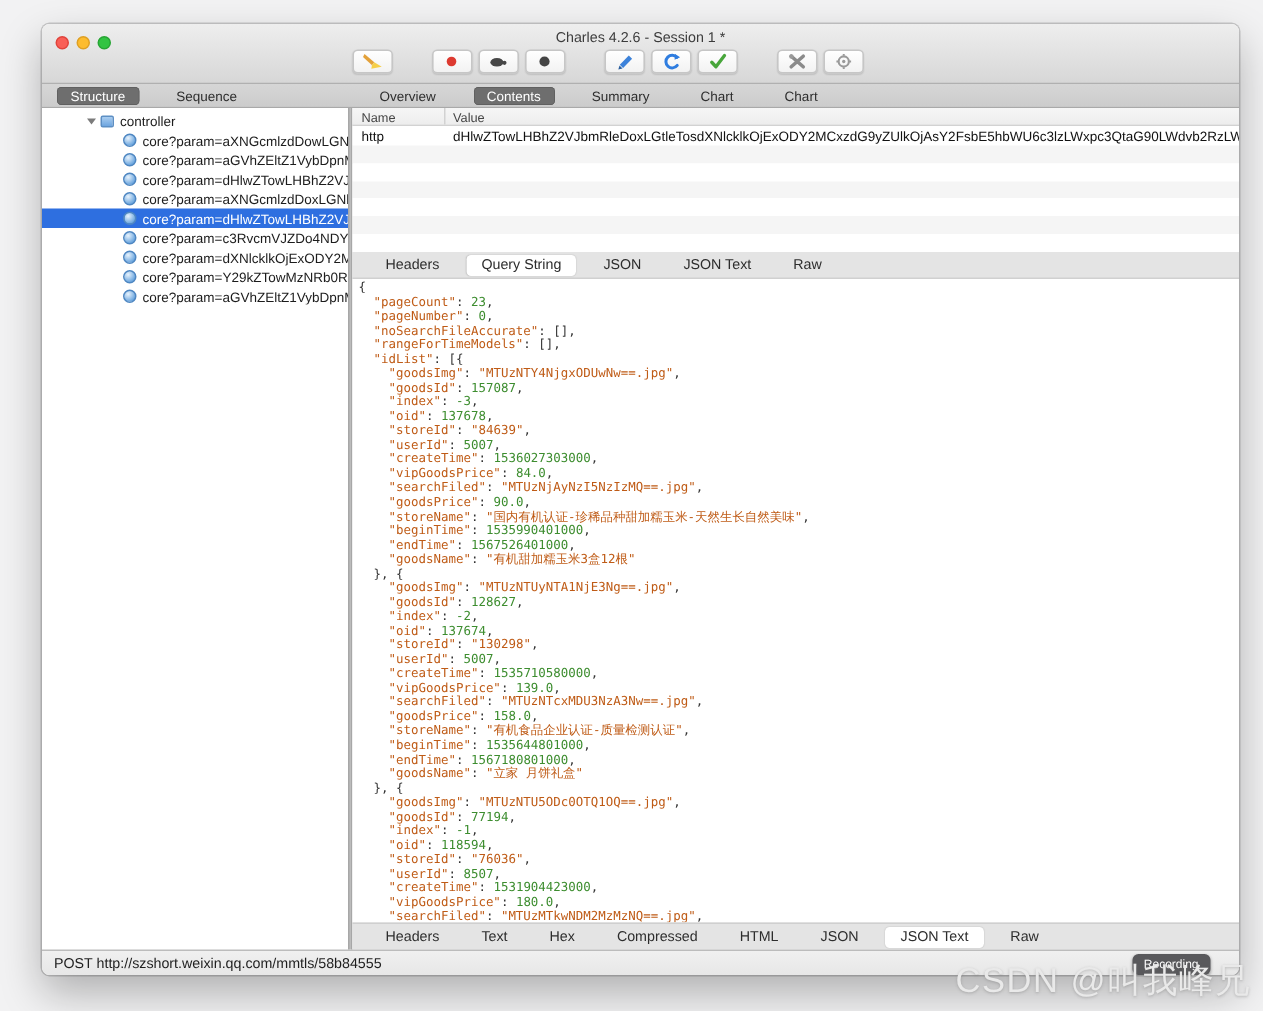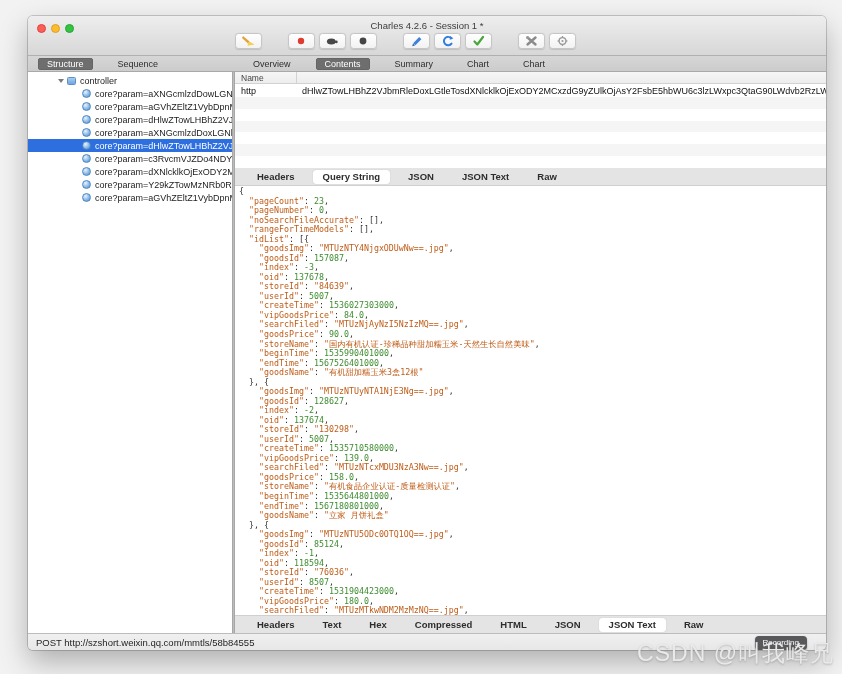--- a/index.html
+++ b/index.html
@@ -75,21 +75,21 @@
   .req-row { flex:0 0 13px; display:flex; font-size:9px; color:#111; align-items:center; background:#fff; }
   .req-row .c-name { width:62px; padding-left:6px; flex:0 0 62px; }
   .req-row .c-value { flex:1; padding-left:5px; white-space:nowrap; overflow:hidden; }
   .stripes { flex:0 0 71px; }
   .stripe { height:11.8px; }
   .stripe:nth-child(odd) { background:#f5f5f5; }
   .stripe:nth-child(even) { background:#ffffff; }
   
   .subtabs {
     flex:0 0 18px; display:flex; align-items:center; gap:8px; padding-left:12px;
-    background:#e4e4e4; font-size:9.5px; color:#2d2d2d;font-weight:bold;
+    background:#e4e4e4; font-size:9.5px; color:#2d2d2d;
   }
   .subtabs.top { border-bottom:1px solid #d0d0d0; }
   .subtabs.bottom { border-top:1px solid #cfcfcf; }
   .subtabs .tab { padding:2px 10px; border-radius:3px; line-height:10px; }
   .subtabs .tab.sel { background:#fff; box-shadow:0 0 1px rgba(0,0,0,.25); }
   
   .jsonview { flex:1 1 auto; overflow:hidden; background:#fff; padding:1px 0 0 4px; }
   .json-line { font-family:"DejaVu Sans Mono", monospace; font-size:8.3px; line-height:9.53px; white-space:pre; color:#333; }
   .j-s { color:#bf5b16; }
   .j-n { color:#3d8d2f; }
@@ -254,20 +254,21 @@
             <span class="tree-label">core?param=aGVhZEltZ1VybDpnMl</span>
           </div>
         </div>
     </div>
 
     <div class="splitter"></div>
 
     <div class="right">
       <div class="req-head">
         <div class="c-name">Name</div>
+        <div class="c-value">Value</div>
       </div>
       <div class="req-row">
         <div class="c-name">http</div>
         <div class="c-value">dHlwZTowLHBhZ2VJbmRleDoxLGtleTosdXNlcklkOjExODY2MCxzdG9yZUlkOjAsY2FsbE5hbWU6c3lzLWxpc3QtaG90LWdvb2RzLW1pbmk=</div>
       </div>
       <div class="stripes">
         <div class="stripe"></div>
         <div class="stripe"></div>
         <div class="stripe"></div>
         <div class="stripe"></div>
@@ -312,21 +313,21 @@
           <div class="json-line">    <span class="j-s">"createTime"</span>: <span class="j-n">1535710580000</span>,</div>
           <div class="json-line">    <span class="j-s">"vipGoodsPrice"</span>: <span class="j-n">139.0</span>,</div>
           <div class="json-line">    <span class="j-s">"searchFiled"</span>: <span class="j-s">"MTUzNTcxMDU3NzA3Nw==.jpg"</span>,</div>
           <div class="json-line">    <span class="j-s">"goodsPrice"</span>: <span class="j-n">158.0</span>,</div>
           <div class="json-line">    <span class="j-s">"storeName"</span>: <span class="j-s">"有机食品企业认证-质量检测认证"</span>,</div>
           <div class="json-line">    <span class="j-s">"beginTime"</span>: <span class="j-n">1535644801000</span>,</div>
           <div class="json-line">    <span class="j-s">"endTime"</span>: <span class="j-n">1567180801000</span>,</div>
           <div class="json-line">    <span class="j-s">"goodsName"</span>: <span class="j-s">"立家 月饼礼盒"</span></div>
           <div class="json-line">  }, {</div>
           <div class="json-line">    <span class="j-s">"goodsImg"</span>: <span class="j-s">"MTUzNTU5ODc0OTQ1OQ==.jpg"</span>,</div>
-          <div class="json-line">    <span class="j-s">"goodsId"</span>: <span class="j-n">85124</span>,</div>
+          <div class="json-line">    <span class="j-s">"goodsId"</span>: <span class="j-n">77194</span>,</div>
           <div class="json-line">    <span class="j-s">"index"</span>: <span class="j-n">-1</span>,</div>
           <div class="json-line">    <span class="j-s">"oid"</span>: <span class="j-n">118594</span>,</div>
           <div class="json-line">    <span class="j-s">"storeId"</span>: <span class="j-s">"76036"</span>,</div>
           <div class="json-line">    <span class="j-s">"userId"</span>: <span class="j-n">8507</span>,</div>
           <div class="json-line">    <span class="j-s">"createTime"</span>: <span class="j-n">1531904423000</span>,</div>
           <div class="json-line">    <span class="j-s">"vipGoodsPrice"</span>: <span class="j-n">180.0</span>,</div>
           <div class="json-line">    <span class="j-s">"searchFiled"</span>: <span class="j-s">"MTUzMTkwNDM2MzMzNQ==.jpg"</span>,</div>
         </div>
       <div class="subtabs bottom">
           <span class="tab">Headers</span>

